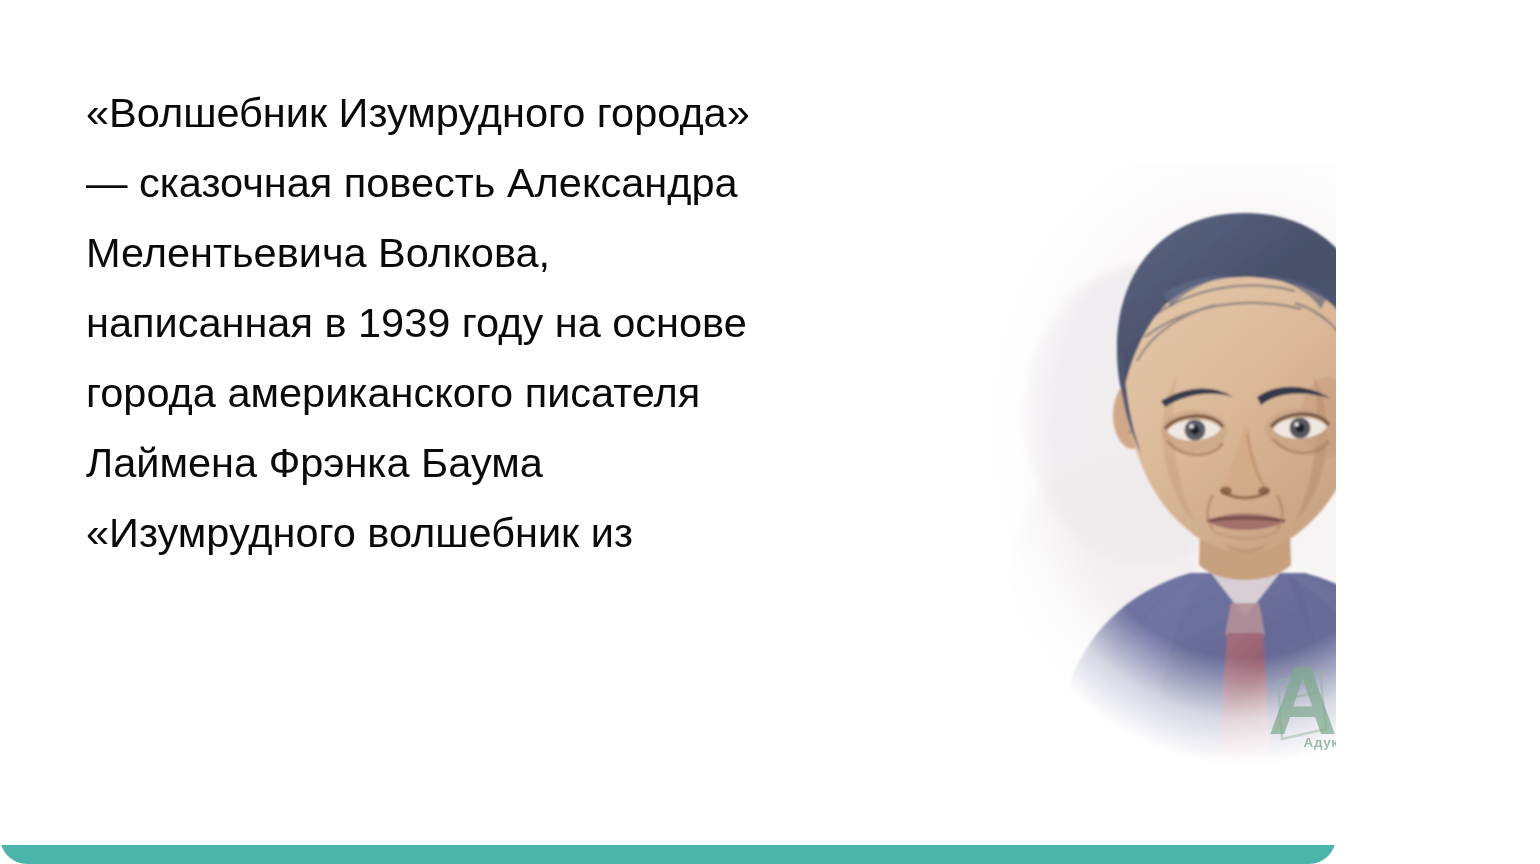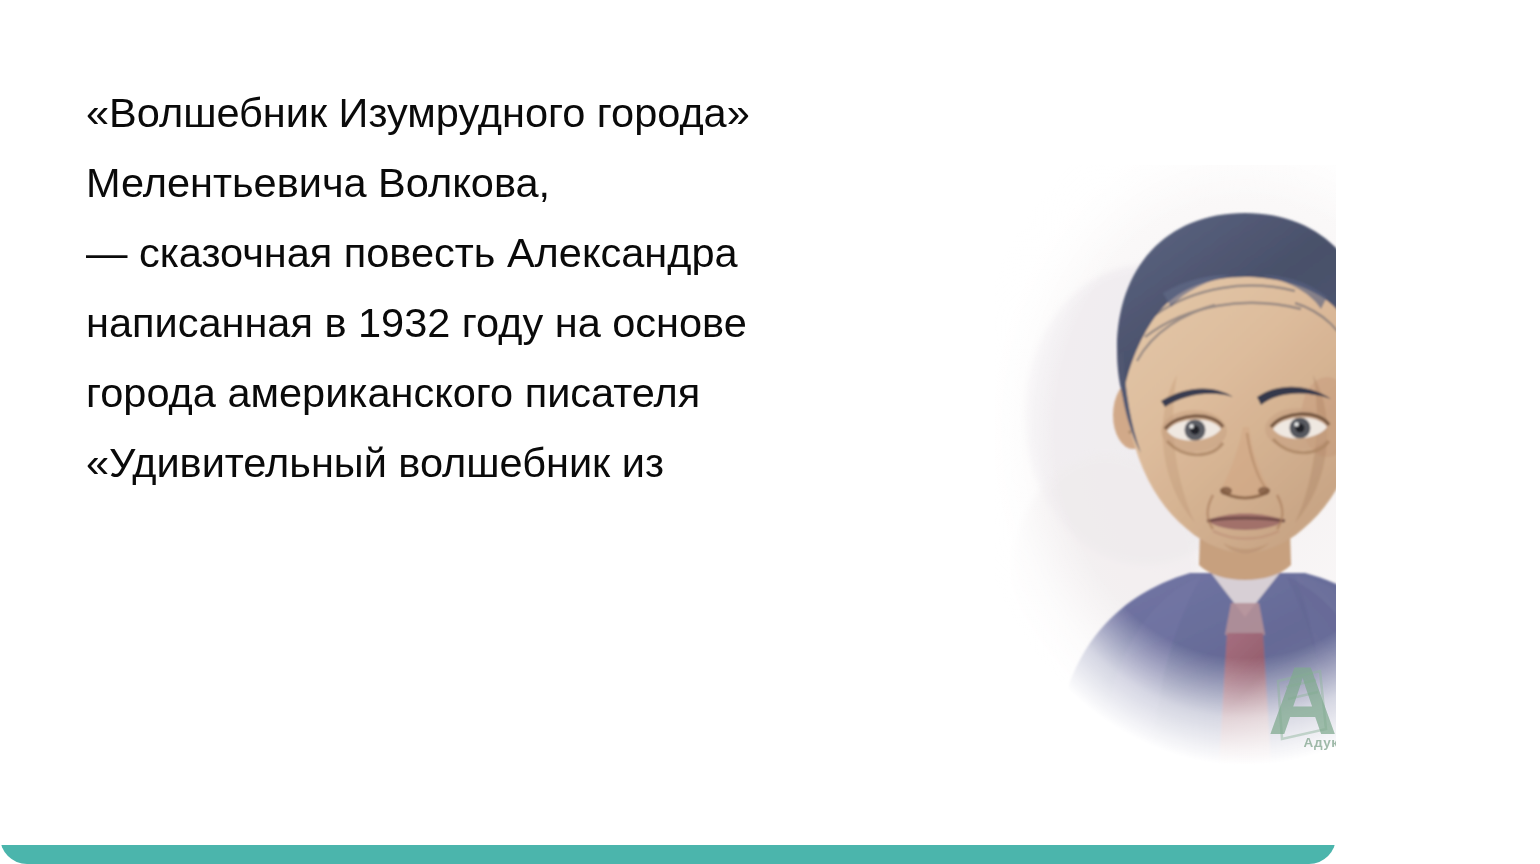--- a/index.html
+++ b/index.html
@@ -109,25 +109,26 @@
     background: #4bb5ac;
   }
 </style>
 </head>
 <body>
 
 <div class="slide">
 
   <div class="text-block">
     <div class="text-line">«Волшебник Изумрудного города»</div>
+    <div class="text-line">— сказочная повесть Александра</div>
     <div class="text-line">Мелентьевича Волкова,</div>
-    <div class="text-line">— сказочная повесть Александра</div>
-    <div class="text-line">написанная в 1932 году на основе</div>
+    <div class="text-line">написанная в 1939 году на основе</div>
     <div class="text-line">города американского писателя</div>
-    <div class="text-line">«Удивительный волшебник из</div>
+    <div class="text-line">Лаймена Фрэнка Баума</div>
+    <div class="text-line">«Изумрудного волшебник из</div>
   </div>
 
   <div class="portrait">
     <svg viewBox="0 0 500 600" xmlns="http://www.w3.org/2000/svg" aria-hidden="true">
       <defs>
         <radialGradient id="softbg" cx="50%" cy="45%" r="62%">
           <stop offset="0%" stop-color="#f3eff0"></stop>
           <stop offset="62%" stop-color="#faf8f8"></stop>
           <stop offset="100%" stop-color="#ffffff"></stop>
         </radialGradient>

